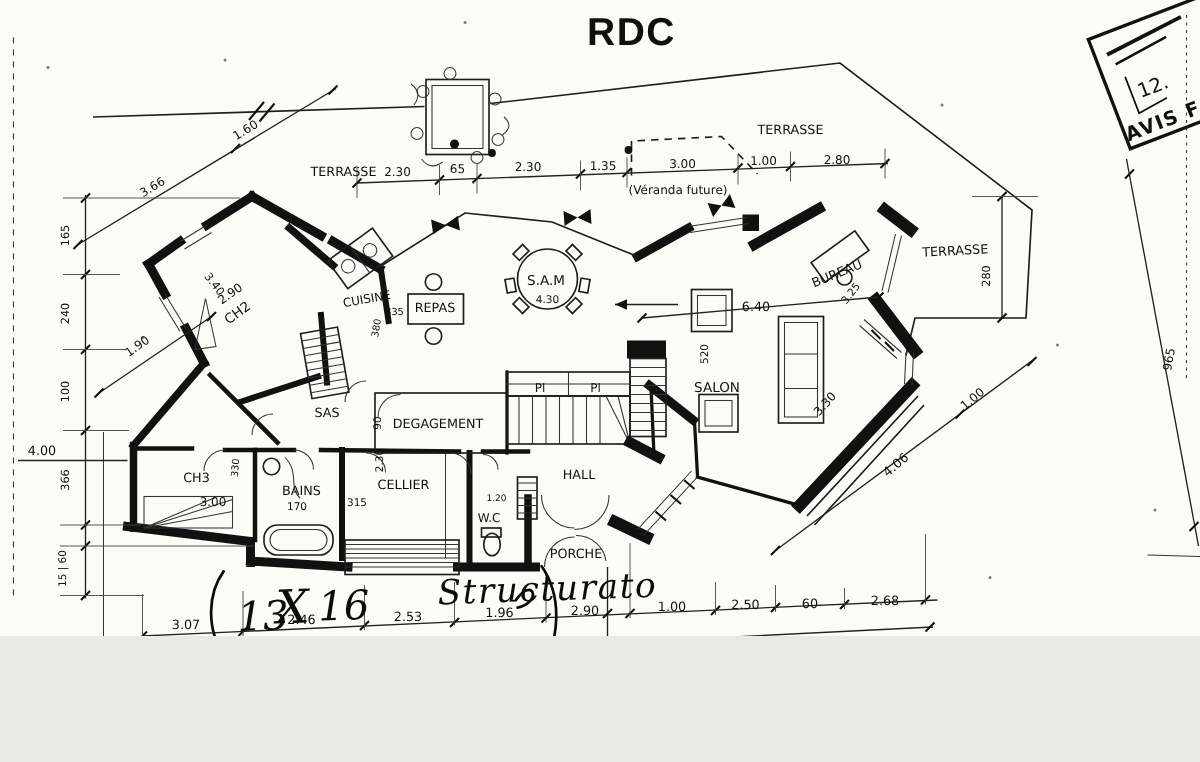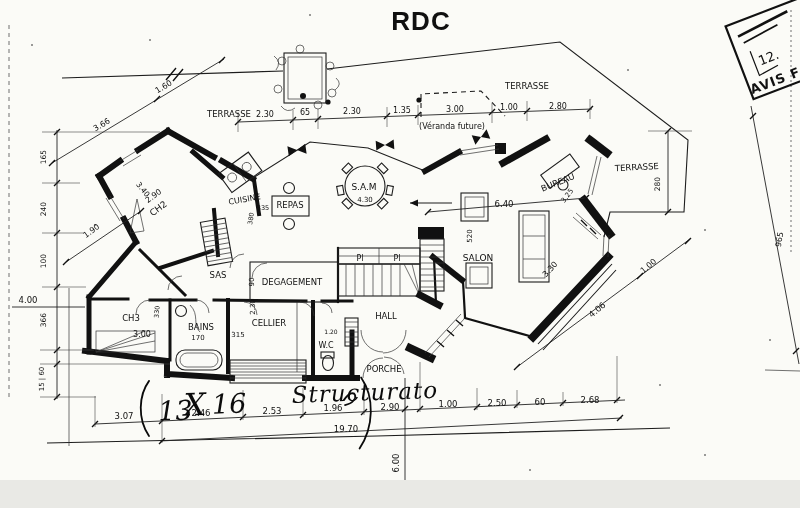--- a/index.html
+++ b/index.html
@@ -1,16 +1,16 @@
 <!DOCTYPE html>
 <html><head>
 <meta charset="utf-8">
 <style>
   html,body{margin:0;padding:0;background:#e9e9e5;}
-  #page{width:800px;height:480px;background:#fbfbf7;position:relative;overflow:hidden;}
+  #page{width:800px;height:424px;background:#fbfbf7;position:relative;overflow:hidden;}
   svg{display:block}
   text{font-family:"DejaVu Sans",sans-serif;fill:#101010;}
   .ttl{font-family:"Liberation Sans",sans-serif;font-weight:bold;letter-spacing:1px;}
   .hand{font-family:"DejaVu Serif",serif;font-style:italic;fill:#0b0b0b;}
   .wall{stroke:#111;fill:none;stroke-linecap:square}
   .w8{stroke-width:8}.w7{stroke-width:7}.w6{stroke-width:6}.w5{stroke-width:5}
   .w4{stroke-width:4}.w3{stroke-width:3}.w2{stroke-width:2.2}
   .thin{stroke:#1d1d1d;stroke-width:1.1;fill:none}
   .hair{stroke:#333;stroke-width:.7;fill:none}
   .dimln{stroke:#222;stroke-width:.9;fill:none}

